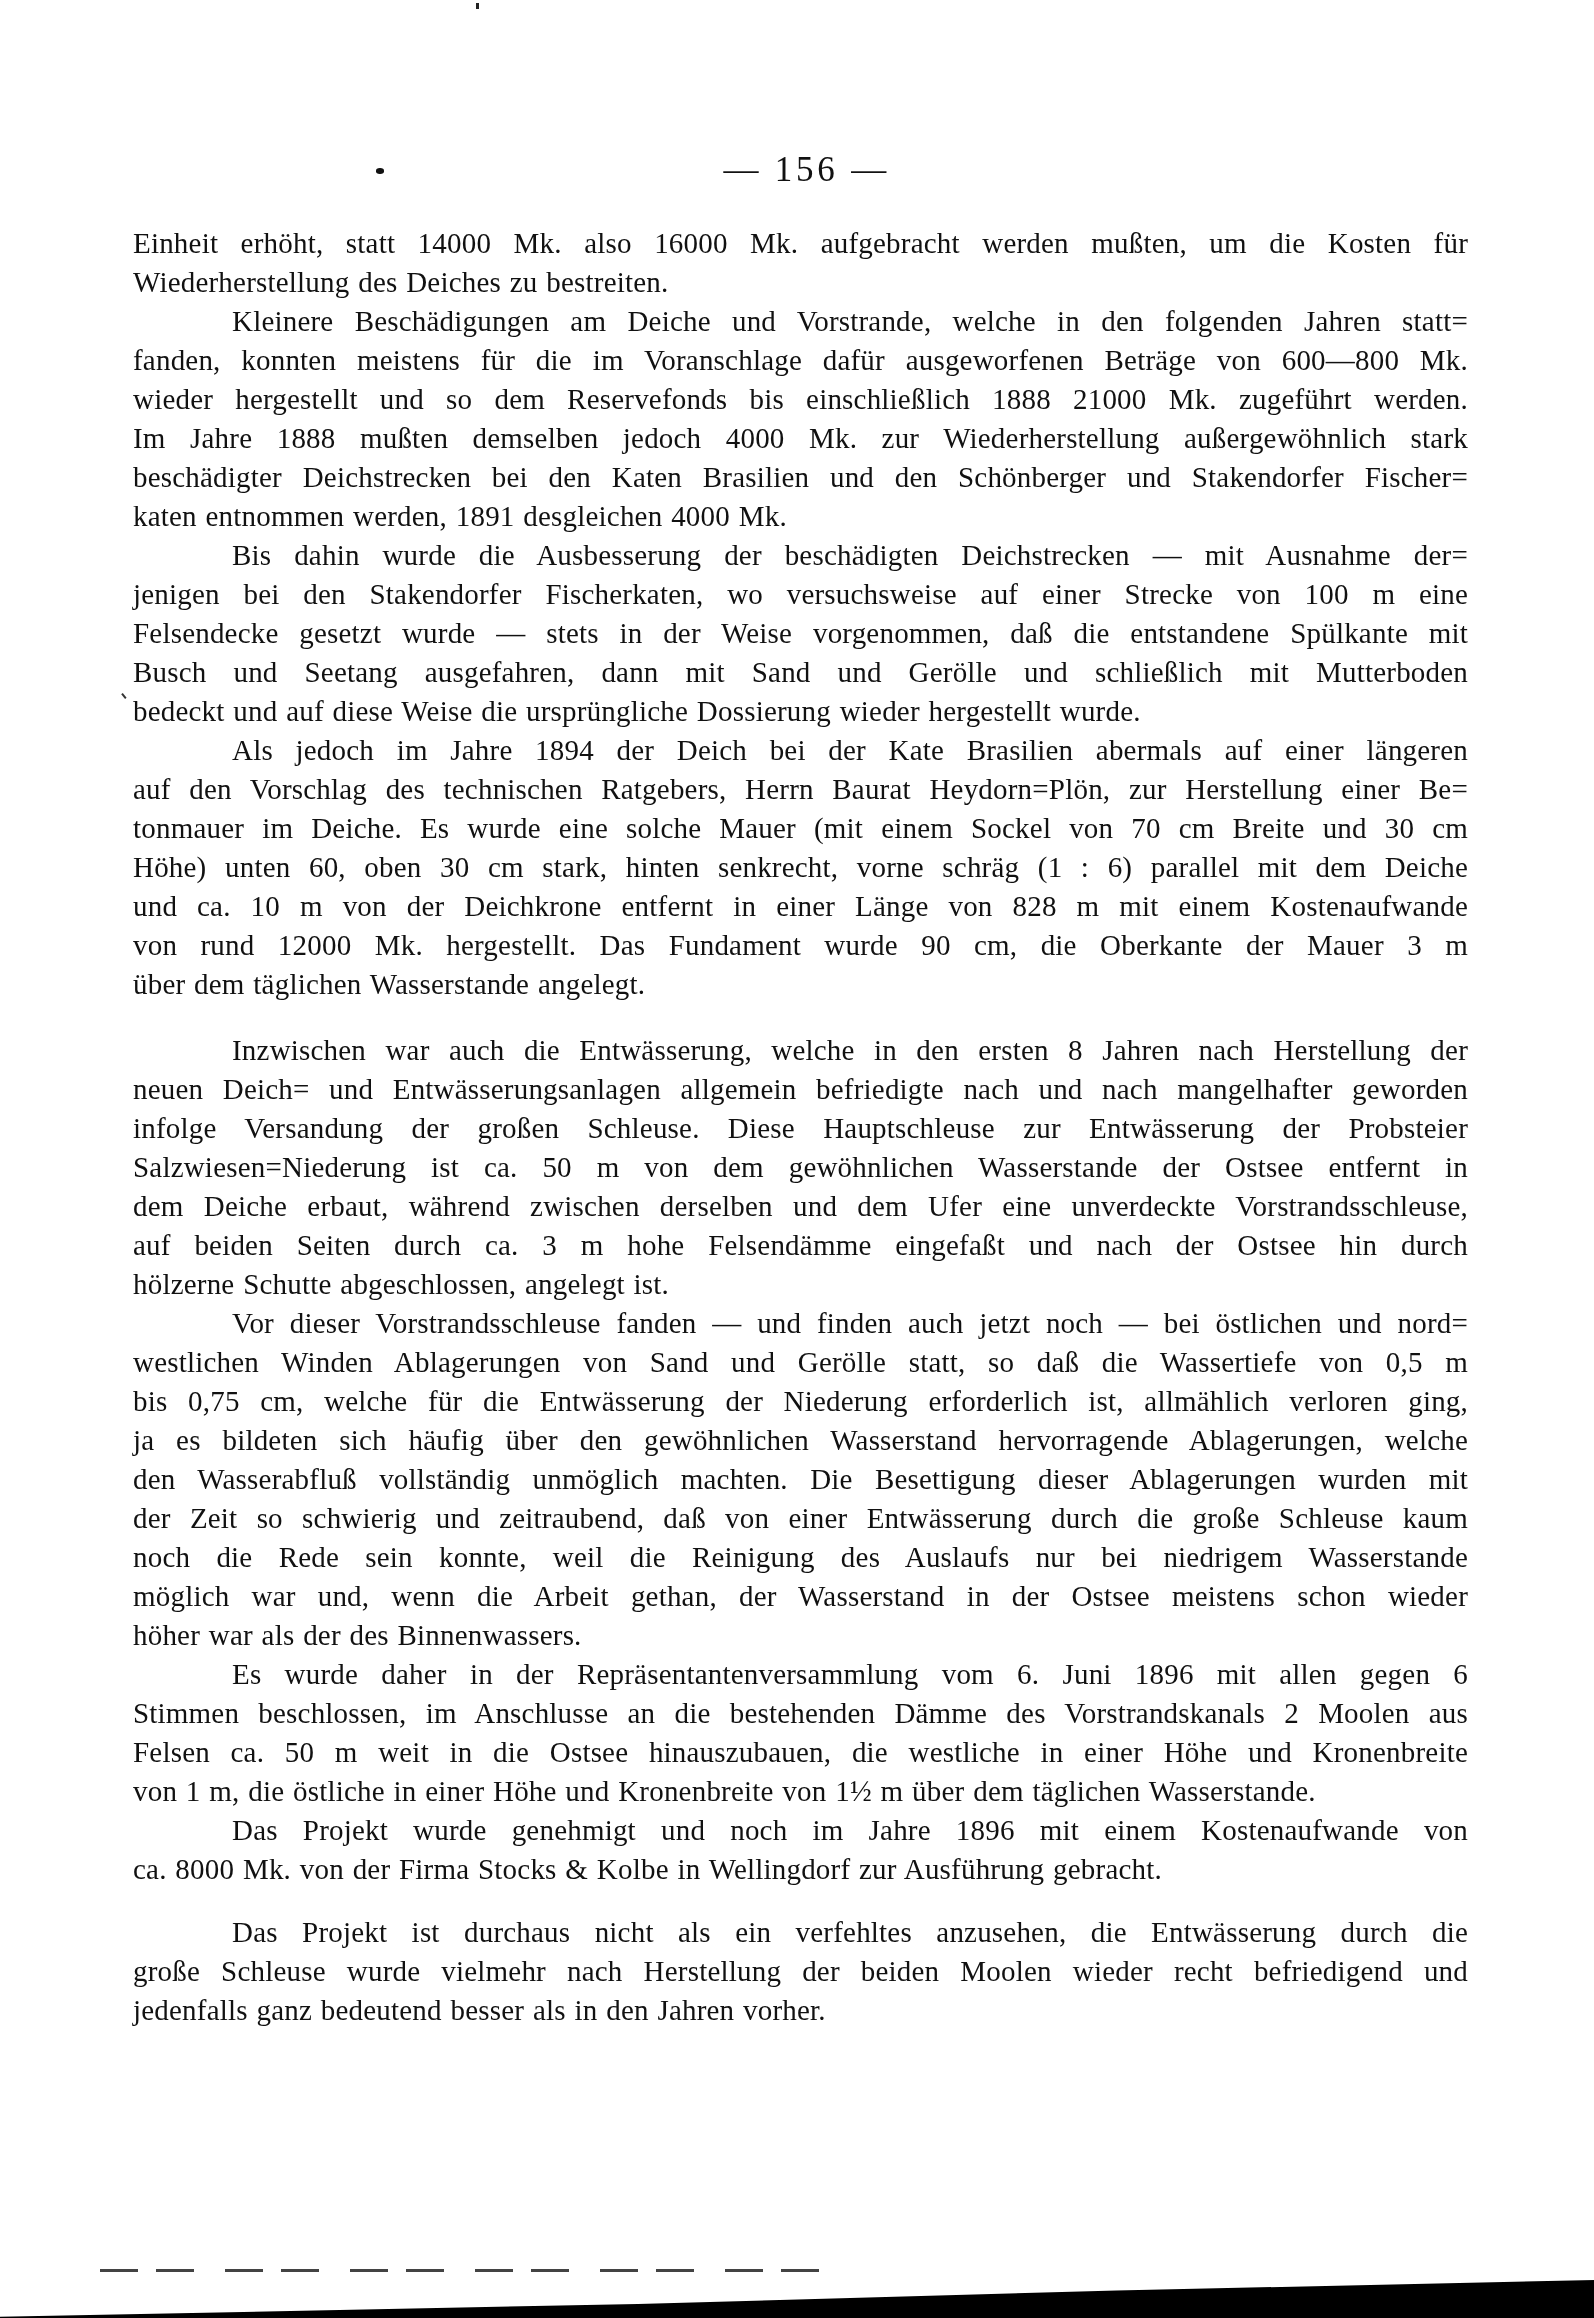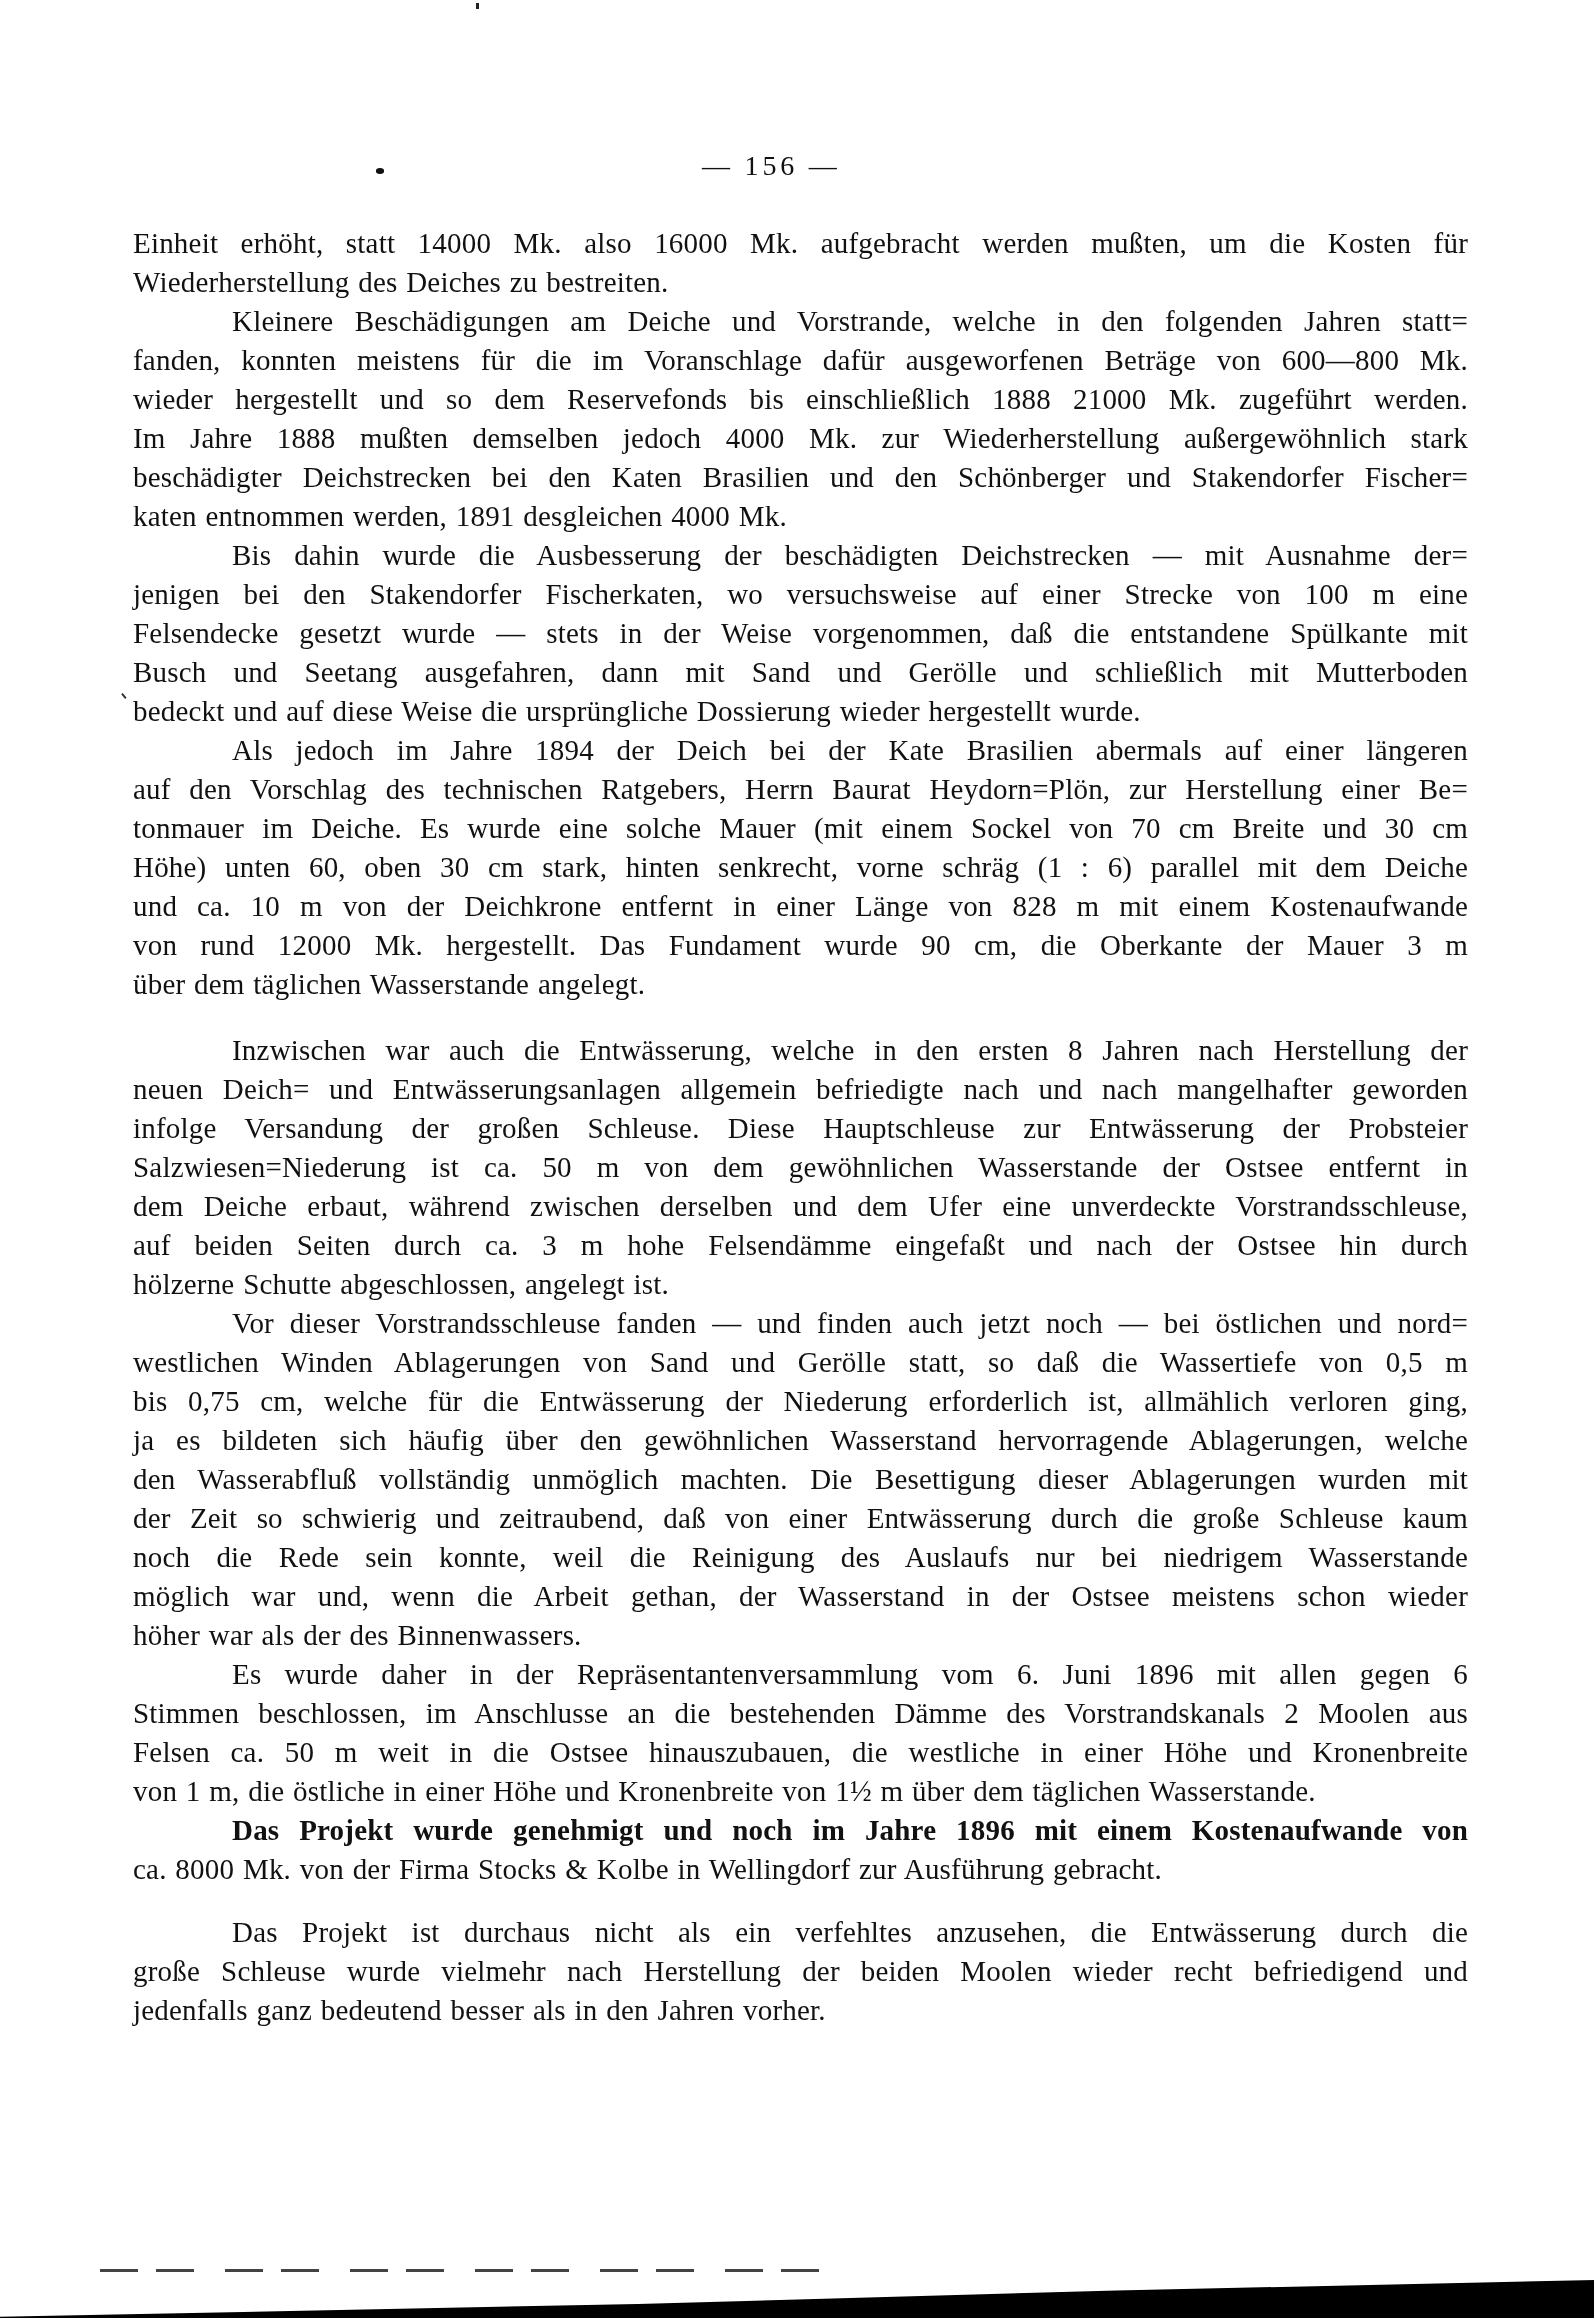--- a/index.html
+++ b/index.html
@@ -44,23 +44,23 @@
     width: 7.5px;
     height: 5.6px;
     background: #111;
     border-radius: 50%;
   }
   .page-number {
     position: absolute;
     left: 702px;
     width: 188px;
     top: 6.3px;
-    text-align: left;
+    text-align: right;
     font-family: "Liberation Serif", serif;
-    font-size: 28px;
+    font-size: 35px;
     letter-spacing: 3.8px;
   }
   .body-text {
     position: absolute;
     left: 133px;
     top: 224px;
     width: 1335px;
     font-family: "Liberation Serif", serif;
     font-size: 29px;
     line-height: 39px;
@@ -175,21 +175,21 @@
         <span class="line">möglich war und, wenn die Arbeit gethan, der Wasserstand in der Ostsee meistens schon wieder</span>
         <span class="line last">höher war als der des Binnenwassers.</span>
       </div>
       <div class="para indent" style="text-indent: 0px;">
         <span class="line" style="padding-left: 99px;">Es wurde daher in der Repräsentantenversammlung vom 6. Juni 1896 mit allen gegen 6</span>
         <span class="line">Stimmen beschlossen, im Anschlusse an die bestehenden Dämme des Vorstrandskanals 2 Moolen aus</span>
         <span class="line">Felsen ca. 50 m weit in die Ostsee hinauszubauen, die westliche in einer Höhe und Kronenbreite</span>
         <span class="line last">von 1 m, die östliche in einer Höhe und Kronenbreite von 1½ m über dem täglichen Wasserstande.</span>
       </div>
       <div class="para indent" style="text-indent: 0px;">
-        <span class="line" style="padding-left: 99px; font-weight: bold;">Das Projekt wurde genehmigt und noch im Jahre 1896 mit einem Kostenaufwande von</span>
+        <span class="line" style="padding-left: 99px;">Das Projekt wurde genehmigt und noch im Jahre 1896 mit einem Kostenaufwande von</span>
         <span class="line last">ca. 8000 Mk. von der Firma Stocks &amp; Kolbe in Wellingdorf zur Ausführung gebracht.</span>
       </div>
       <div class="para indent" style="text-indent: 0px; margin-top: 24px;">
         <span class="line" style="padding-left: 99px;">Das Projekt ist durchaus nicht als ein verfehltes anzusehen, die Entwässerung durch die</span>
         <span class="line">große Schleuse wurde vielmehr nach Herstellung der beiden Moolen wieder recht befriedigend und</span>
         <span class="line last">jedenfalls ganz bedeutend besser als in den Jahren vorher.</span>
       </div>
     </div>
 
   <div class="bottom-dust"></div>

